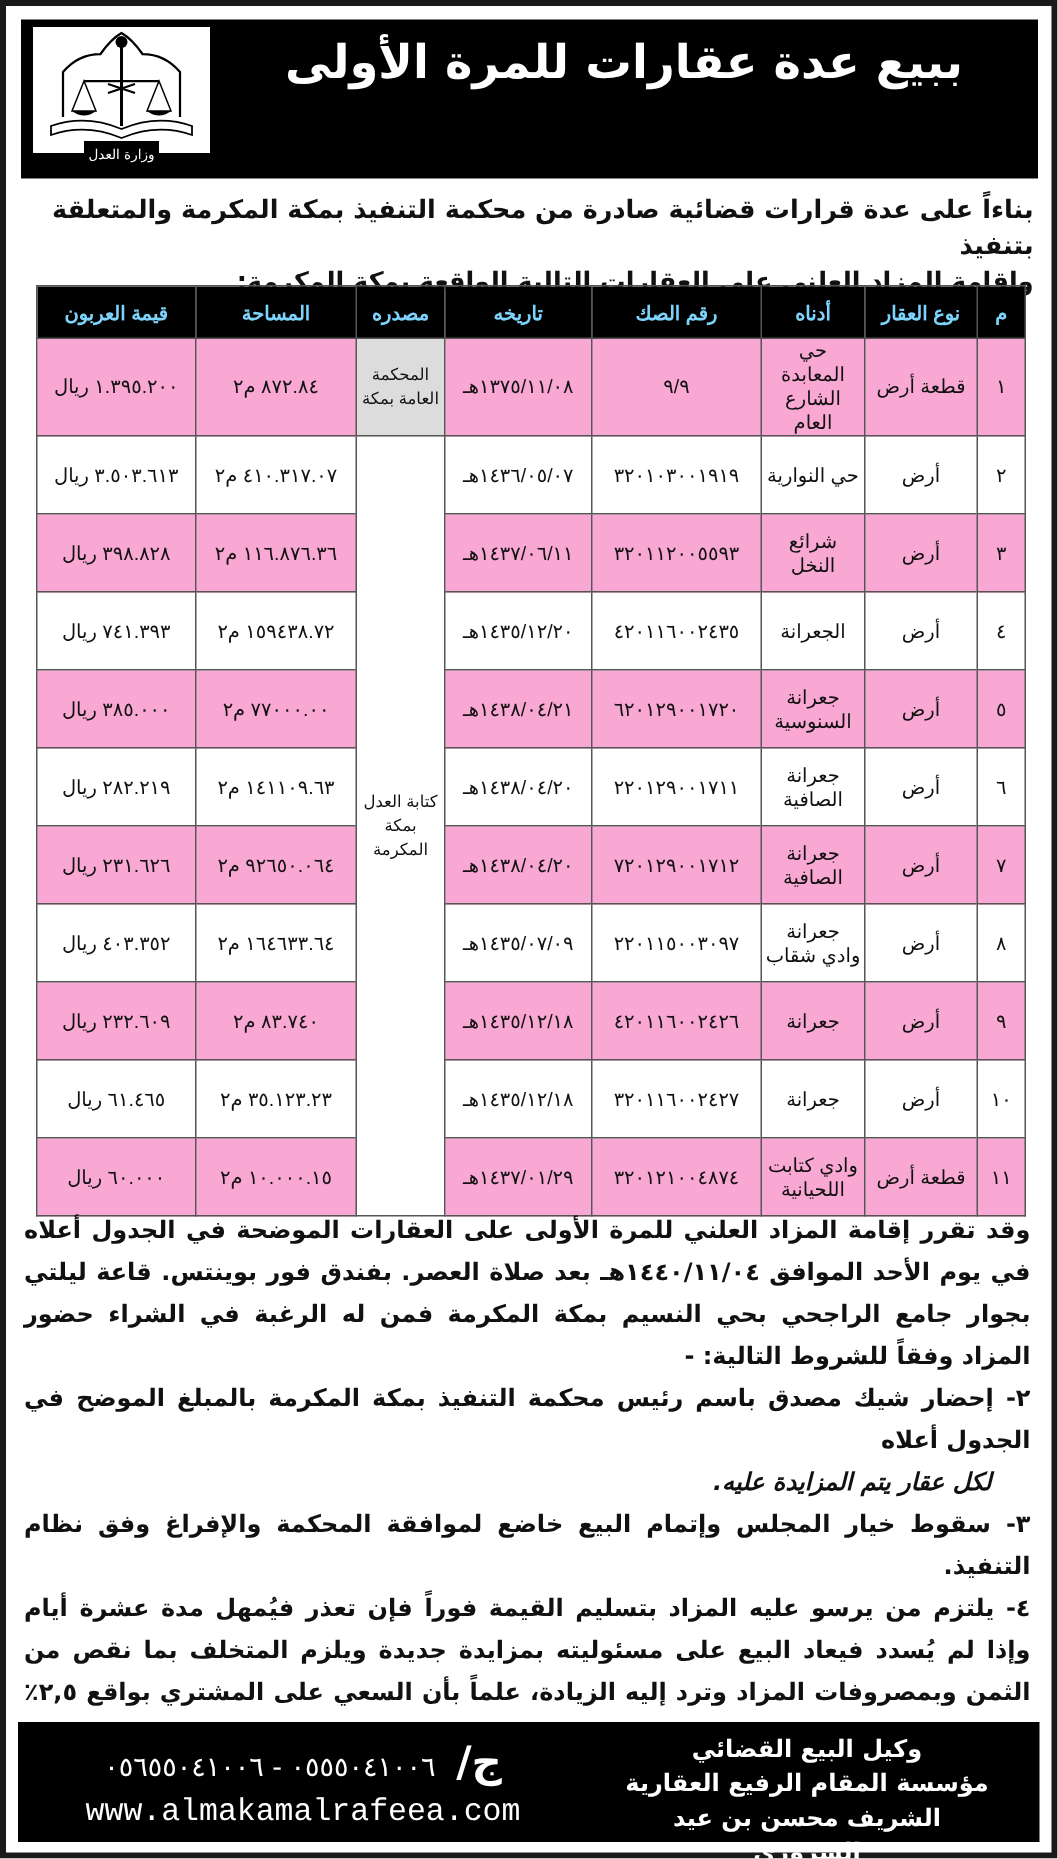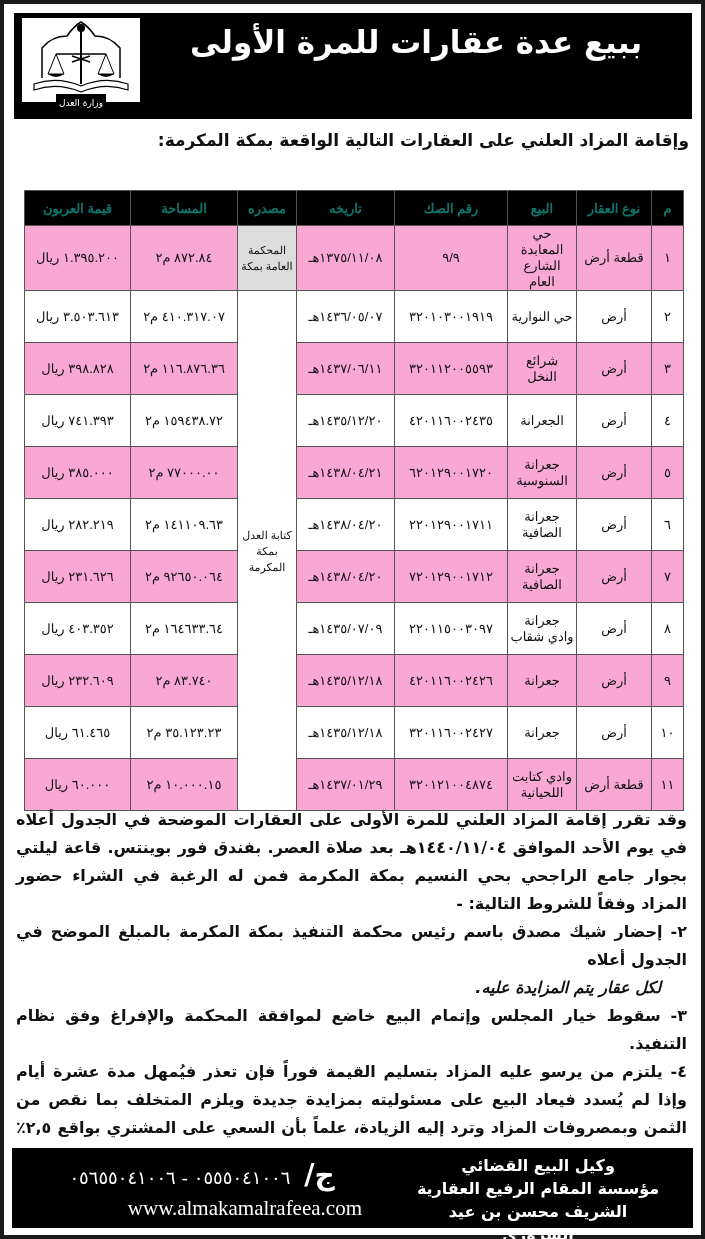--- a/index.html
+++ b/index.html
@@ -5,34 +5,34 @@
   html, body { margin:0; padding:0; background:#fff; }
   body { width:705px; height:1239px; overflow:hidden; font-family:"DejaVu Sans", sans-serif; }
   .page { position:relative; width:705px; height:1239px; box-sizing:border-box; border:4px solid #1a1a1a; background:#fff; }
   .header { position:absolute; left:10px; top:9px; width:678px; height:106px; background:#000; }
   .logo { position:absolute; left:8px; top:5px; width:118px; height:84px; background:#fff; }
   .logo svg { width:118px; height:96px; display:block; }
   .title { position:absolute; left:140px; right:14px; top:6px; color:#fff; direction:rtl; text-align:center; font-weight:bold; }
   .title div { font-size:31px; line-height:46px; font-family:"DejaVu Sans", sans-serif; }
   .intro { position:absolute; left:12px; right:12px; top:124px; direction:rtl; text-align:right; font-weight:bold; font-size:17px; line-height:24px; color:#111; }
   table.props { position:absolute; left:20px; top:186px; width:659px; border-collapse:collapse; direction:rtl; table-layout:fixed; font-family:"Liberation Sans", sans-serif; }
-  table.props th { background:#000; color:#0f766e; font-size:13px; height:32px; border:1px solid #555; font-weight:bold; }
+  table.props th { background:#000; color:#7dd3fc; font-size:13px; height:32px; border:1px solid #555; font-weight:bold; }
   table.props td { height:51px; border:1px solid #555; text-align:center; font-size:13px; color:#111; padding:0 2px; line-height:16px; }
   table.props tr.shade td { background:#f9a8d4; }
   table.props tr td.src { background:#fff !important; font-size:11px; }
   table.props tr.shade td.src.first { background:#dcdcdc !important; }
   .body-text { position:absolute; left:12px; right:14px; top:802px; direction:rtl; text-align:justify; font-weight:bold; font-size:16px; line-height:28px; color:#111; }
   .body-text p { margin:0; }
   .body-text .cond2b { padding-right:26px;font-style:italic; }
   .footer { position:absolute; left:8px; top:1144px; width:681px; height:80px; background:#000; color:#fff; }
   .agent { position:absolute; right:30px; top:6px; width:250px; direction:rtl; text-align:center; font-weight:bold; font-size:16px; line-height:23px; }
   .contact { position:absolute; left:30px; top:12px; width:320px; }
   .phones { direction:rtl; text-align:center; font-size:18px; line-height:30px; }
   .phones .jeem { font-size:28px; font-weight:bold; margin-left:8px; }
-  .web { font-family:Liberation Serif, serif; font-size:21px; line-height:30px; text-align:right; direction:ltr; }
+  .web { font-family:Liberation Mono, monospace; font-size:21px; line-height:30px; text-align:center; direction:ltr; }
 </style>
 </head>
 <body>
 
 <div class="page">
 
   <div class="header">
     <div class="logo">
       <svg viewBox="0 0 118 96">
         <path d="M20 60 L20 30 Q30 18 45 18 Q52 8 59 4 Q66 8 73 18 Q88 18 98 30 L98 60" fill="none" stroke="#000" stroke-width="1.5"></path>
@@ -48,39 +48,40 @@
         <rect x="34" y="76" width="50" height="16" fill="#000"></rect>
         <text x="59" y="88" font-size="9" fill="#fff" text-anchor="middle" font-family="DejaVu Sans, sans-serif">وزارة العدل</text>
       </svg>
     </div>
     <div class="title">
       <div>ببيع عدة عقارات للمرة الأولى</div>
     </div>
   </div>
 
   <div class="intro">
+    <div>بناءاً على عدة قرارات قضائية صادرة من محكمة التنفيذ بمكة المكرمة والمتعلقة بتنفيذ</div>
     <div>وإقامة المزاد العلني على العقارات التالية الواقعة بمكة المكرمة:</div>
   </div>
 
   <table class="props">
     <colgroup>
       <col style="width:32px">
         <col style="width:75px">
         <col style="width:69px">
         <col style="width:113px">
         <col style="width:98px">
         <col style="width:59px">
         <col style="width:107px">
         <col style="width:106px">
     </colgroup>
     <thead>
       <tr>
         <th>م</th>
         <th>نوع العقار</th>
-        <th>البيع</th>
+        <th>أدناه</th>
         <th>رقم الصك</th>
         <th>تاريخه</th>
         <th>مصدره</th>
         <th>المساحة</th>
         <th>قيمة العربون</th>
       </tr>
     </thead>
     <tbody>
       <tr class="shade">
         <td>١</td>

